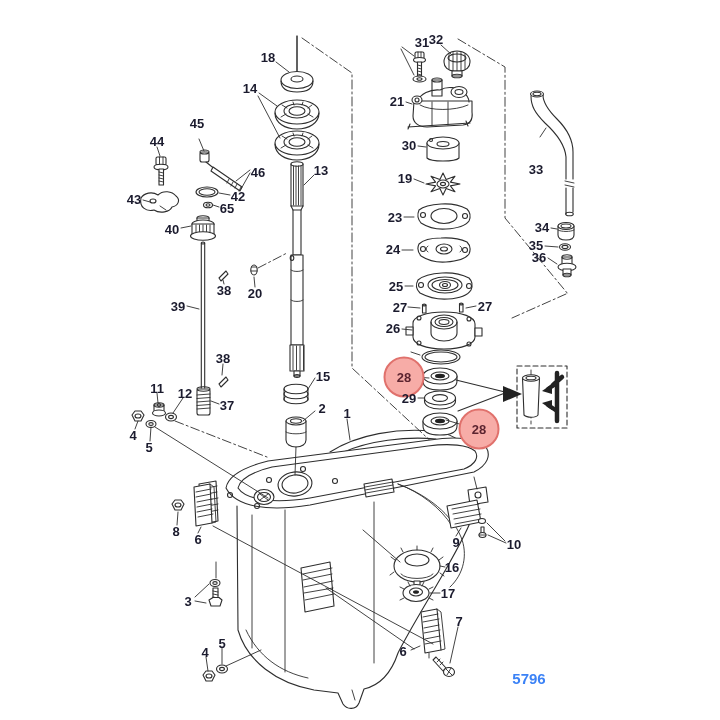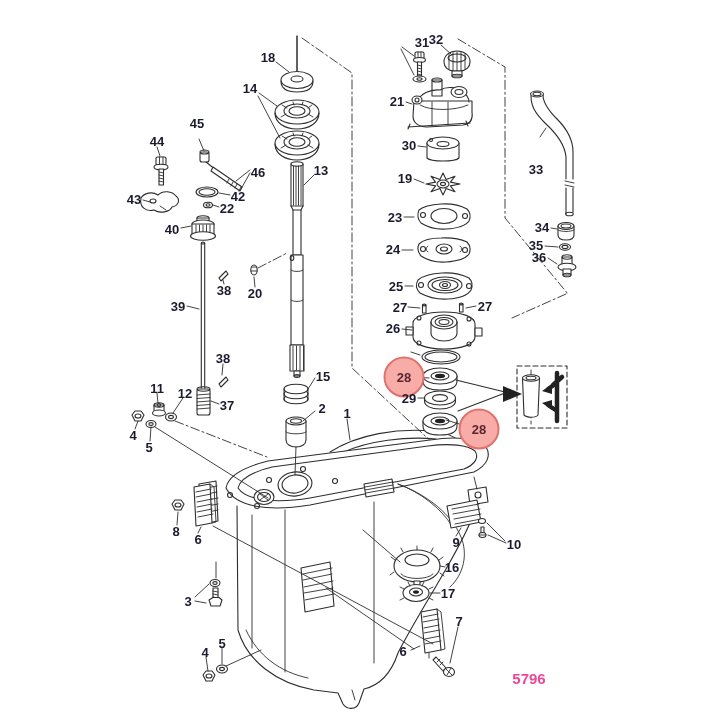--- a/index.html
+++ b/index.html
@@ -7,21 +7,21 @@
          font-family:"Liberation Sans",sans-serif;}
   #art{position:absolute;left:0;top:0;}
   #labels{position:absolute;left:0;top:0;width:720px;height:720px;pointer-events:none;}
   .plabel{position:absolute;transform:translate(-50%,-50%);
           font:bold 13px "Liberation Sans",sans-serif;color:var(--label,#1B1B2E);
           white-space:nowrap;pointer-events:auto;}
   .plabel.hl{width:37px;height:37px;border-radius:50%;
              background:var(--hl,#F7ACA7);border:2px solid var(--hlb,#E0716C);
              display:flex;align-items:center;justify-content:center;color:#5C2430;}
   #fig-number{position:absolute;transform:translate(-50%,-50%);
-              font:bold 15px "Liberation Sans",sans-serif;color:#ec4899;}
+              font:bold 15px "Liberation Sans",sans-serif;color:#3b82f6;}
   
   .ln{stroke:#2E2E2E;stroke-width:1.1;fill:none;stroke-linecap:round;stroke-linejoin:round;}
   .wf{fill:#fff;}
   .thin{stroke-width:0.9;}
   .dd{stroke-dasharray:9 3 2 3;}
   .dsh{stroke-dasharray:5 3;}
   .blk{fill:#222;stroke:none;}
 </style>
 </head>
 <body>
@@ -476,21 +476,21 @@
       <div class="plabel" style="left: 402px; top: 363px;">30</div>
       <div class="plabel hl" style="left: 404px; top: 377px;">28</div>
       <div class="plabel" style="left: 409px; top: 398px;">29</div>
       <div class="plabel hl" style="left: 479px; top: 429px;">28</div>
       <div class="plabel" style="left: 157px; top: 141px; text-align: right;">44</div>
       <div class="plabel" style="left: 197px; top: 123px;">45</div>
       <div class="plabel" style="left: 258px; top: 172px;">46</div>
       <div class="plabel" style="left: 321px; top: 170px;">13</div>
       <div class="plabel" style="left: 134px; top: 199px;">43</div>
       <div class="plabel" style="left: 238px; top: 196px;">42</div>
-      <div class="plabel" style="left: 227px; top: 208px;">22</div>
+      <div class="plabel" style="left: 227px; top: 208px;">65</div>
       <div class="plabel" style="left: 172px; top: 229px;">40</div>
       <div class="plabel" style="left: 224px; top: 290px;">38</div>
       <div class="plabel" style="left: 255px; top: 293px;">20</div>
       <div class="plabel" style="left: 178px; top: 306px;">39</div>
       <div class="plabel" style="left: 323px; top: 376px;">15</div>
       <div class="plabel" style="left: 227px; top: 405px;">37</div>
       <div class="plabel" style="left: 223px; top: 358px;">38</div>
       <div class="plabel" style="left: 157px; top: 388px;">11</div>
       <div class="plabel" style="left: 185px; top: 393px;">12</div>
       <div class="plabel" style="left: 133px; top: 435px;">4</div>

